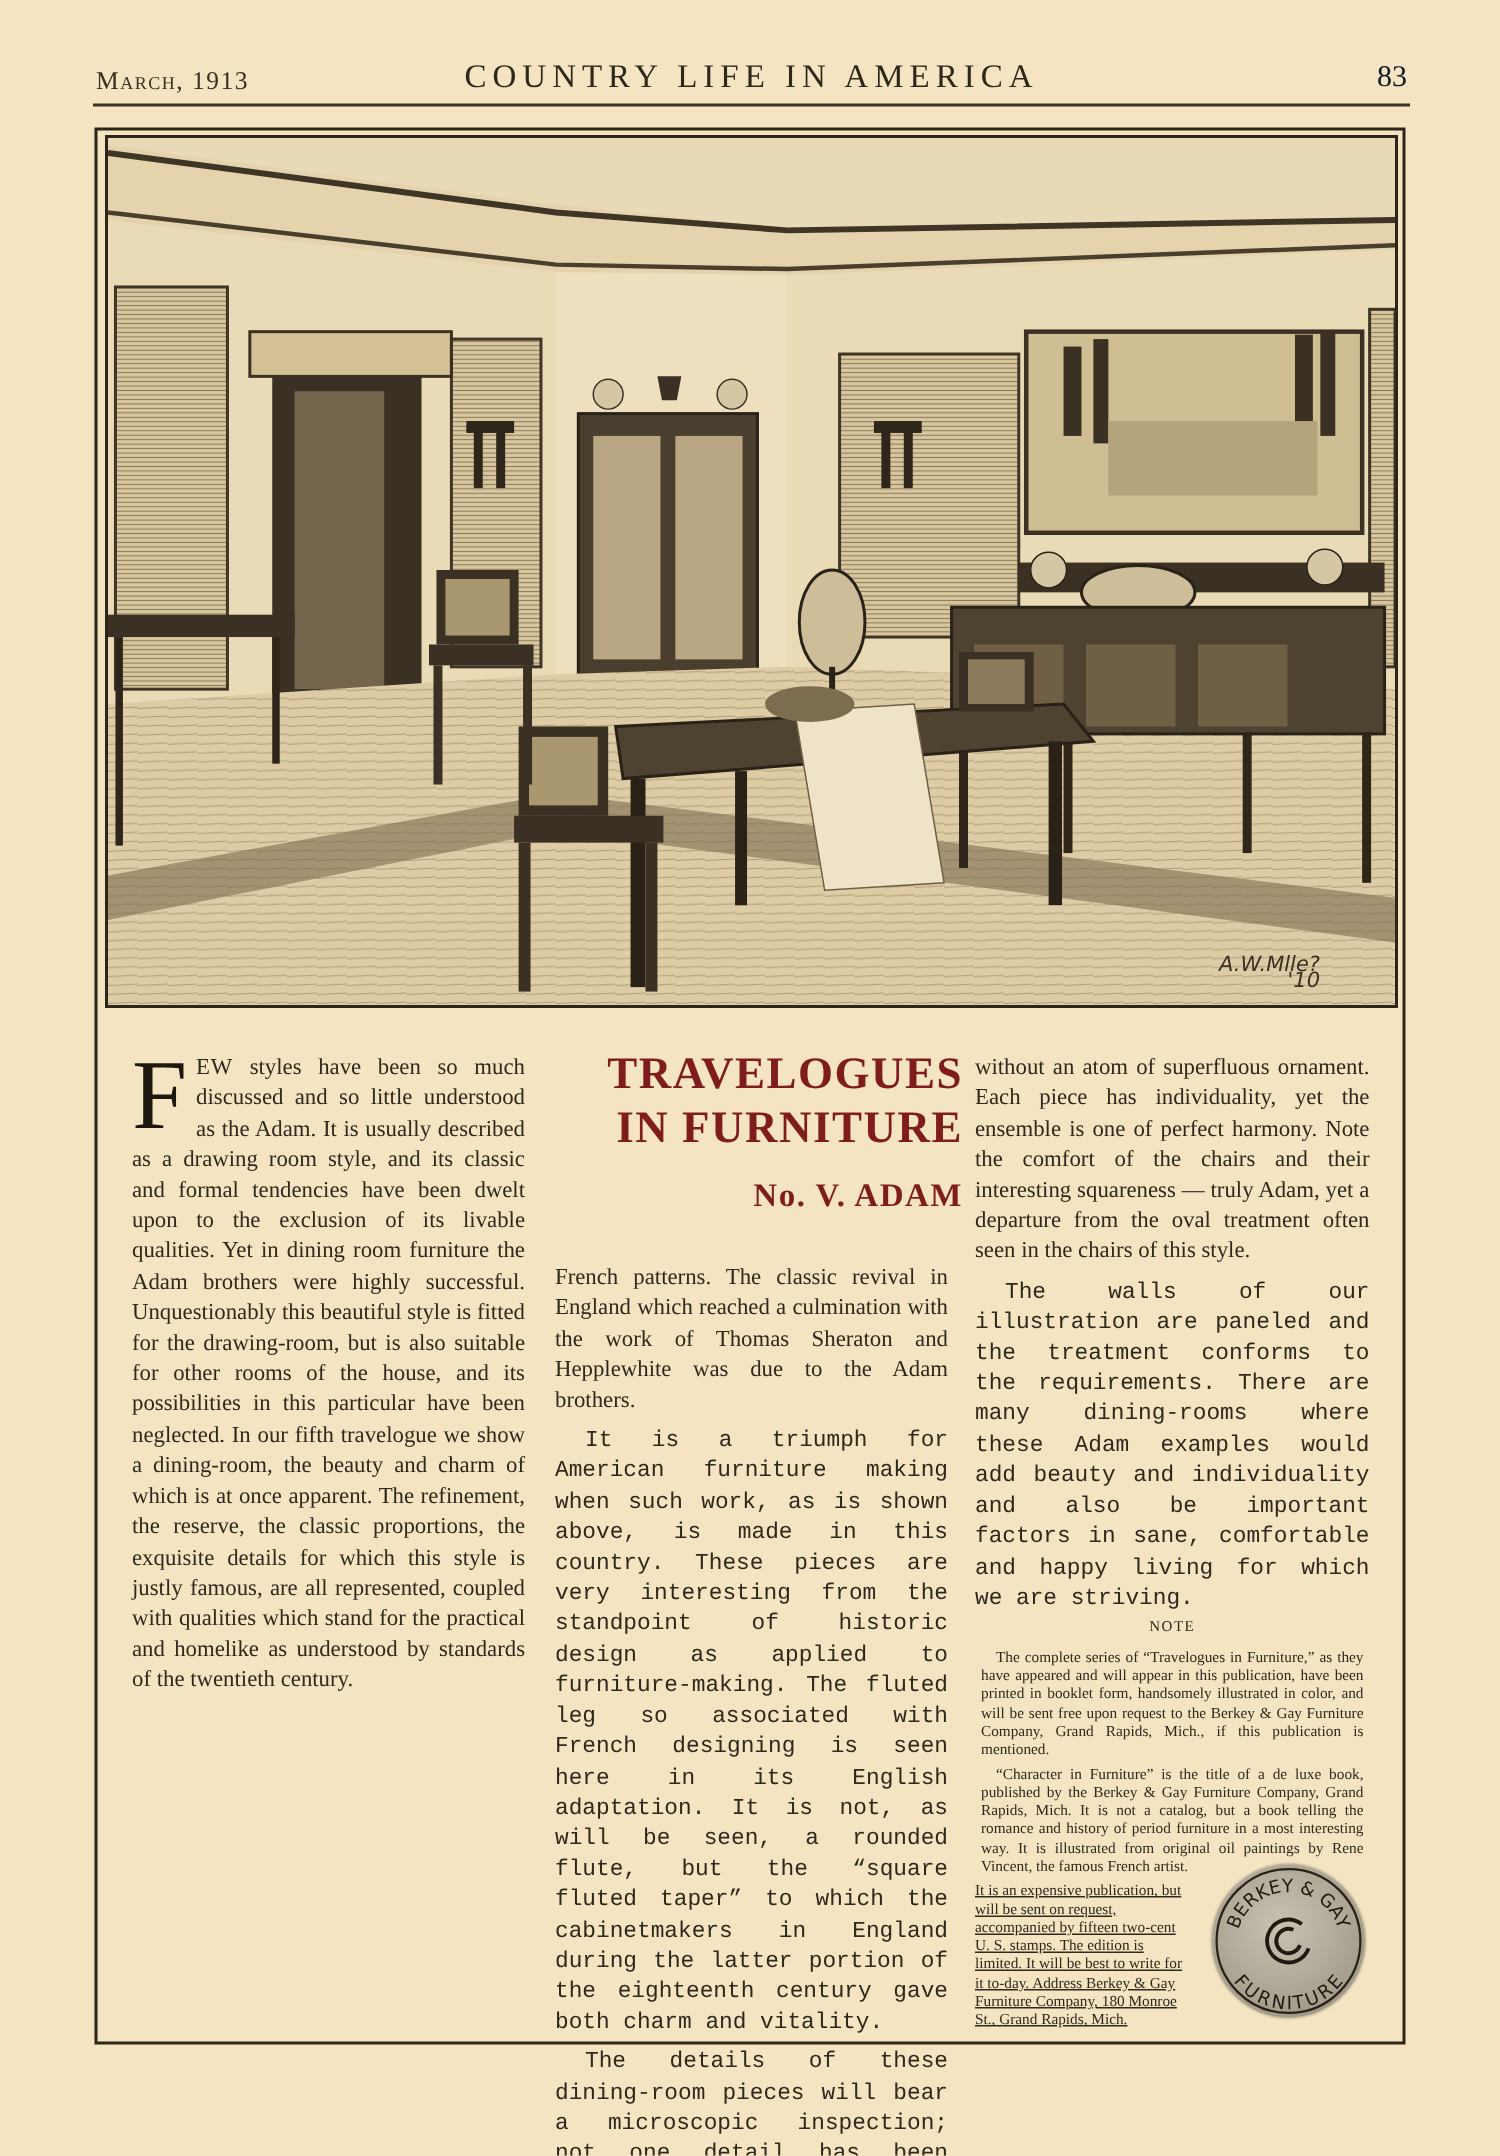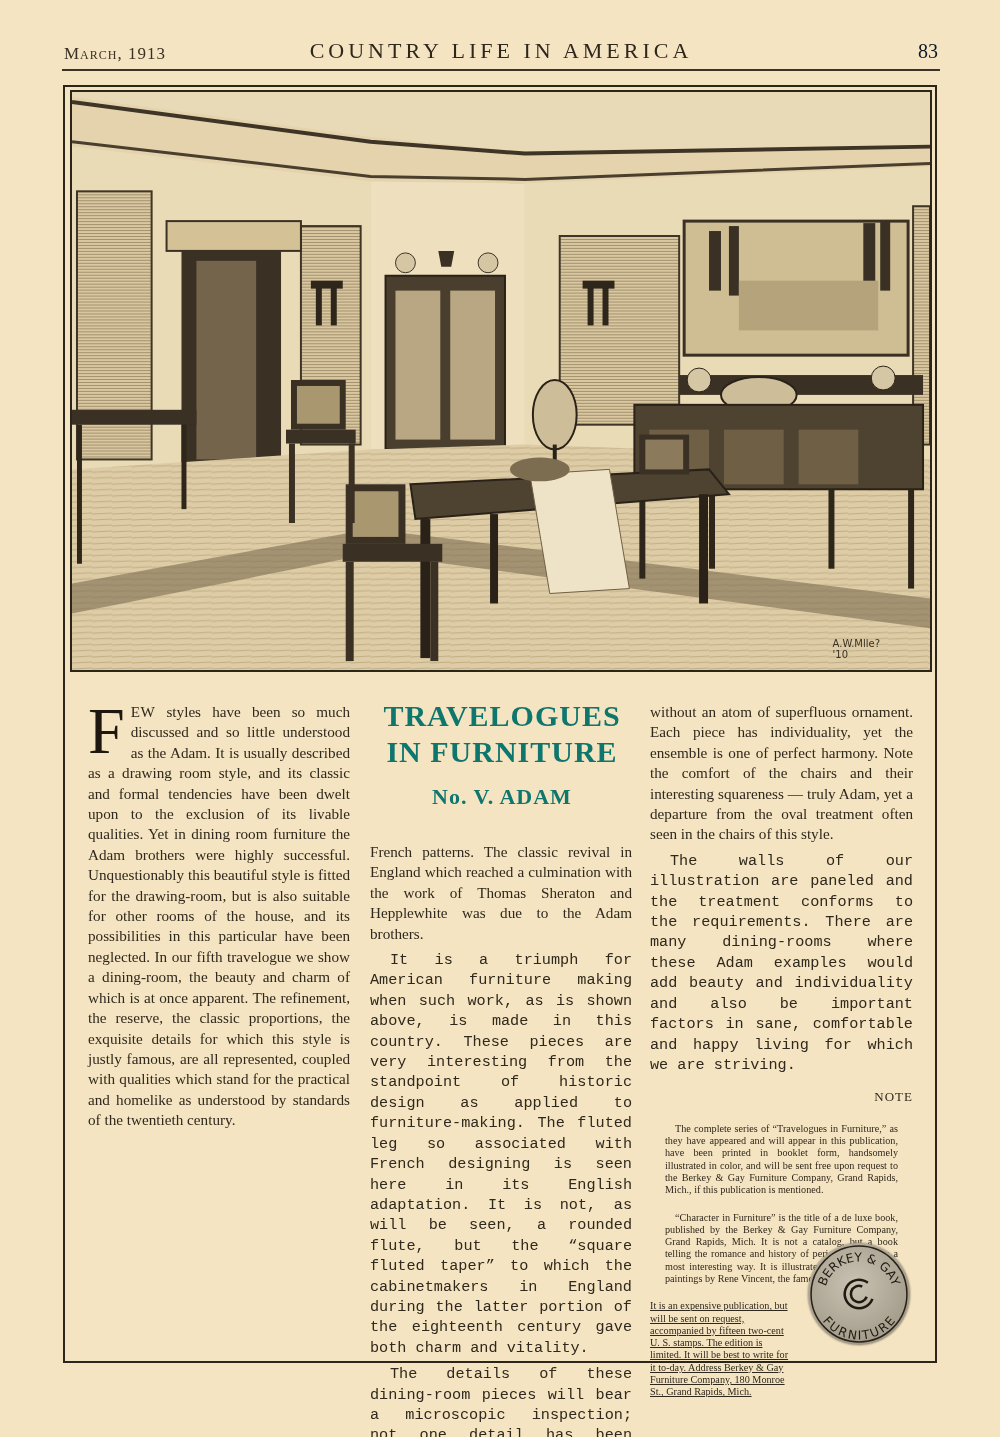--- a/index.html
+++ b/index.html
@@ -8,38 +8,38 @@
   .header{position:absolute;left:62px;top:36px;width:878px;height:34px;}
   .hdr-date{position:absolute;left:2px;top:8px;font-size:17px;letter-spacing:1px;font-variant:small-caps;color:#3a3124;}
   .hdr-title{position:absolute;left:0;right:0;top:2px;text-align:center;font-size:22px;letter-spacing:4px;color:#2e271c;}
   .hdr-page{position:absolute;right:2px;top:4px;font-size:20px;color:#0f172a;}
   .hdr-rule{position:absolute;left:62px;top:69px;width:878px;height:0;border-top:2px solid #3b3326;}
 
   .frame{position:absolute;left:63px;top:85px;width:874px;height:1278px;border:2px solid #2c2519;box-sizing:border-box;}
   .illus{position:absolute;left:70px;top:90px;width:862px;height:582px;border:2px solid #2c2519;box-sizing:border-box;
          background:#e4d3ad;overflow:hidden;}
   .illus svg{display:block;width:100%;height:100%;}
-  .signature{position:absolute;right:50px;bottom:10px;font-family:"DejaVu Sans",sans-serif;font-size:10px;color:#3a3124;line-height:11px;text-align:left;}
+  .signature{position:absolute;right:50px;bottom:10px;font-family:"DejaVu Sans",sans-serif;font-style:italic;font-size:14px;color:#3a3124;line-height:11px;text-align:right;}
 
   .col{position:absolute;font-size:15.2px;line-height:20.4px;text-align:justify;color:#2f281d;}
   .col p{margin:0;}
   .col p.indent{text-indent:20px;margin-top:6px;font-family:Liberation Mono, monospace;}
   #col1{left:88px;top:702px;width:262px;}
   #col2{left:370px;top:842px;width:262px;}
   #col3{left:650px;top:702px;width:263px;}
   .dropcap{float:left;font-size:66px;line-height:54px;margin:2px 6px 0 0;color:#1d170f;font-family:"Liberation Serif",serif;}
   .lead{letter-spacing:0.5px;}
 
-  .title-block{position:absolute;left:362px;top:698px;width:280px;text-align:center;color:#0f766e;}
+  .title-block{position:absolute;left:362px;top:698px;width:280px;text-align:right;color:#7f1d1d;}
   .title-block .t1{font-size:30px;font-weight:bold;letter-spacing:1px;line-height:36px;}
   .title-block .t2{font-size:22px;font-weight:bold;margin-top:14px;letter-spacing:1px;}
 
-  .note-head{text-align:right;font-size:13px;letter-spacing:1px;margin-top:12px;margin-bottom:2px;}
+  .note-head{text-align:center;font-size:10px;letter-spacing:1px;margin-bottom:2px;}
   .note{font-size:10.2px;line-height:12.3px;text-align:justify;}
-  .note p{margin:15px;text-indent:10px;}
+  .note p{margin:4px;text-indent:10px;}
   .note-narrow{width:140px;font-size:10.2px;line-height:12.3px;text-align:left;text-decoration:underline;}
 
   .seal{position:absolute;left:808px;top:1243px;width:102px;height:102px;border-radius:50%;
         background:radial-gradient(circle at 45% 40%,#c9c2b2,#a59d8c 70%,#8c8474);box-shadow:0 0 2px #6d6556;}
   .seal svg{width:100%;height:100%;display:block;}
 </style>
 </head>
 <body>
 
 <div class="header">

